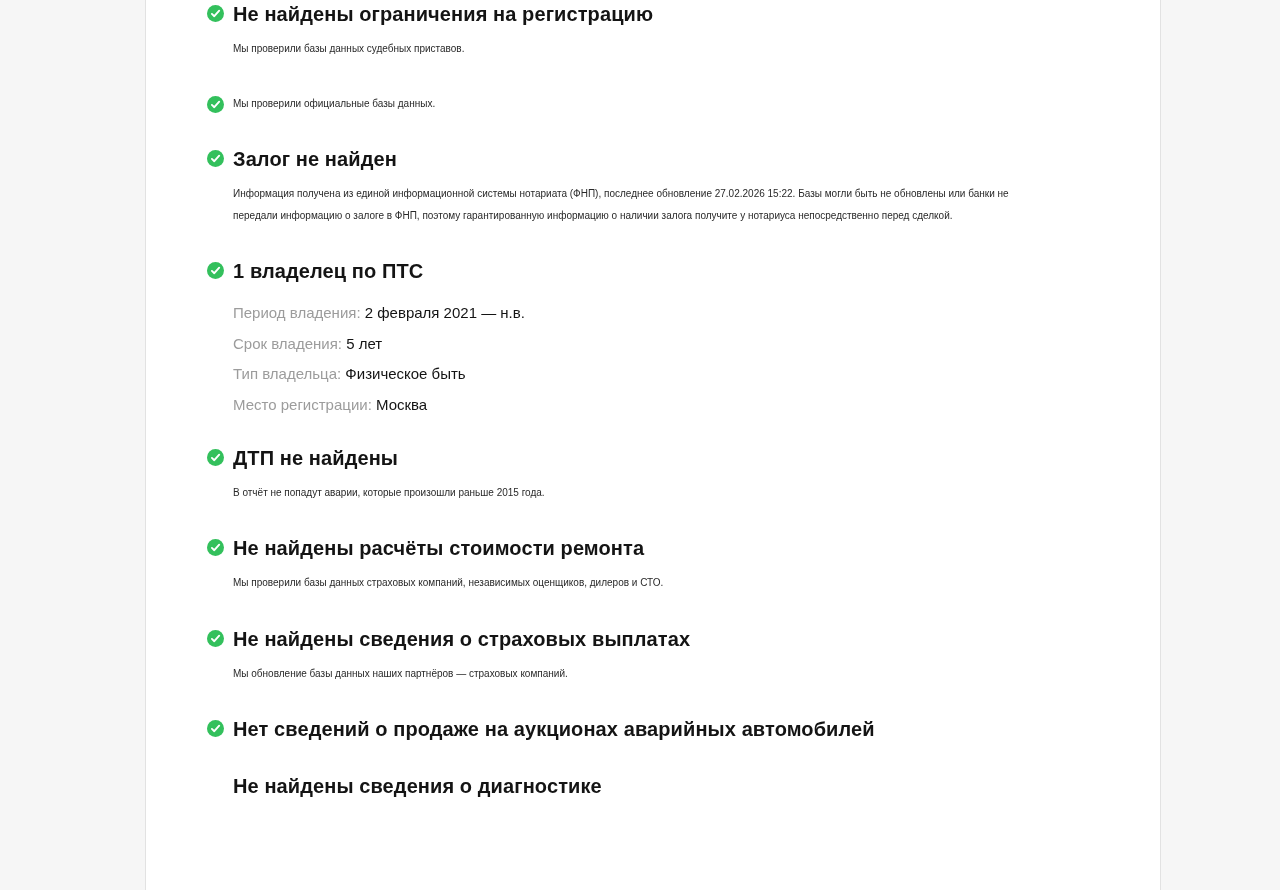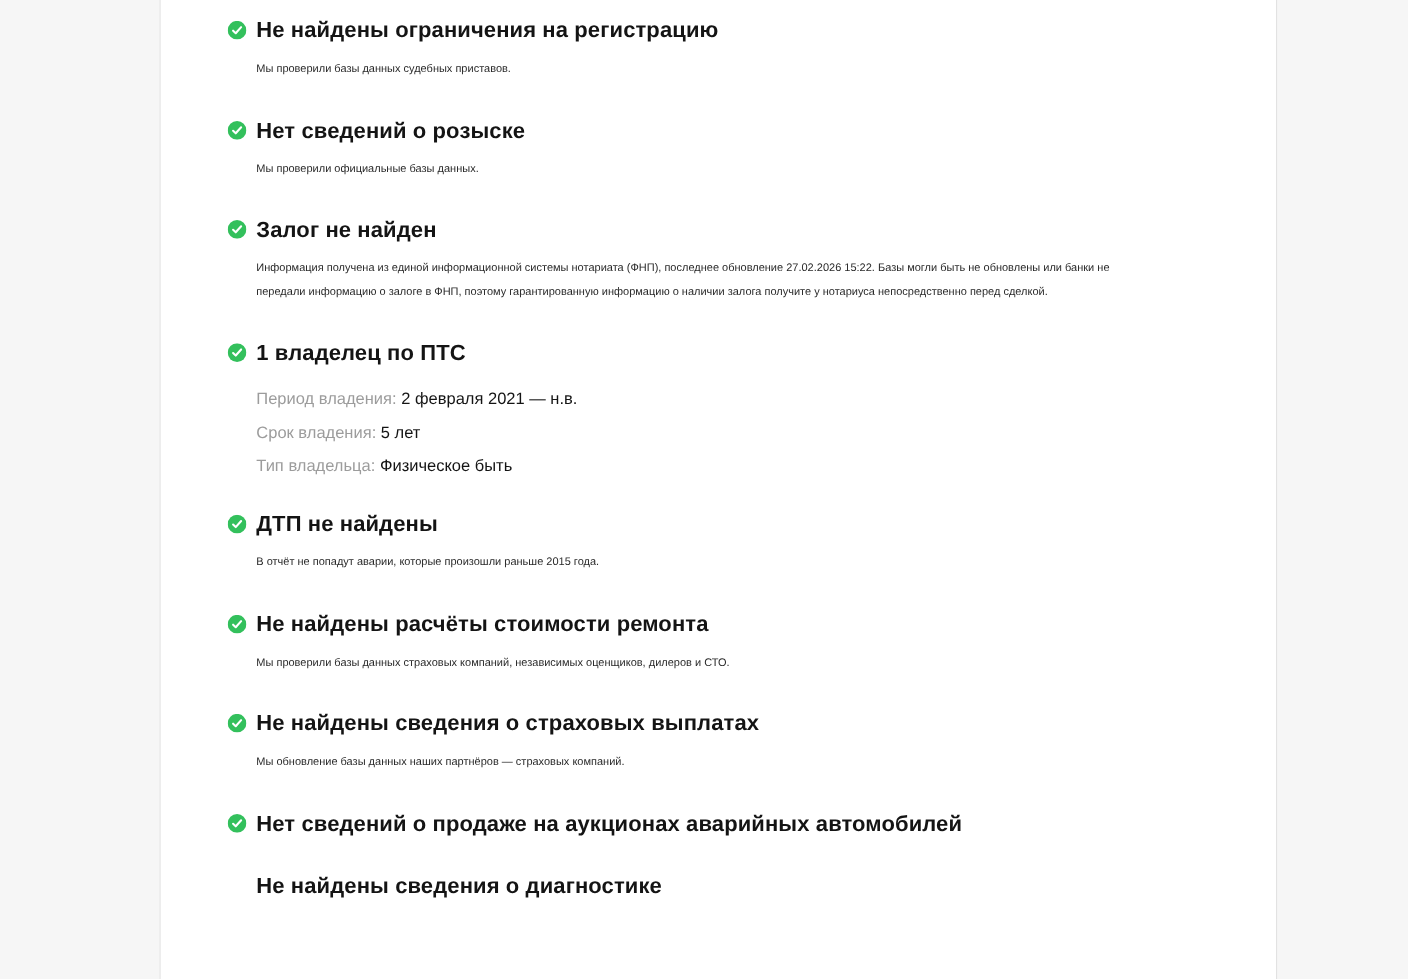--- a/index.html
+++ b/index.html
@@ -16,21 +16,21 @@
   }
   .panel {
     position: absolute;
     left: 145px; top: 0;
     width: 1016px; height: 890px;
     background: #ffffff;
     border-left: 1px solid #e2e2e2;
     border-right: 1px solid #e2e2e2;
   }
   .content {
-    padding-top: 16px;
+    padding-top: 2px;
   }
   .section {
     position: relative;
     padding-left: 87px;
     margin: 0 0 33px 0;
   }
   .check-icon {
     position: absolute;
     left: 61px; top: 3px;
     width: 17px; height: 17px;
@@ -82,21 +82,20 @@
 
   </section>
 
   <section class="section">
     <span class="check-icon">
       <svg width="17" height="17" viewBox="0 0 17 17" aria-hidden="true">
         <circle cx="8.5" cy="8.5" r="8.5" fill="#33c05c"></circle>
         <path d="M4.9 8.9 L7.3 11.2 L12.2 5.7" fill="none" stroke="#ffffff" stroke-width="1.9" stroke-linecap="round" stroke-linejoin="round"></path>
       </svg>
     </span>
-    <h2 class="section-title">Нет сведений о розыске</h2>
     <p class="section-desc">Мы проверили официальные базы данных.</p>
 
   </section>
 
   <section class="section">
     <span class="check-icon">
       <svg width="17" height="17" viewBox="0 0 17 17" aria-hidden="true">
         <circle cx="8.5" cy="8.5" r="8.5" fill="#33c05c"></circle>
         <path d="M4.9 8.9 L7.3 11.2 L12.2 5.7" fill="none" stroke="#ffffff" stroke-width="1.9" stroke-linecap="round" stroke-linejoin="round"></path>
       </svg>
@@ -112,20 +111,21 @@
         <circle cx="8.5" cy="8.5" r="8.5" fill="#33c05c"></circle>
         <path d="M4.9 8.9 L7.3 11.2 L12.2 5.7" fill="none" stroke="#ffffff" stroke-width="1.9" stroke-linecap="round" stroke-linejoin="round"></path>
       </svg>
     </span>
     <h2 class="section-title">1 владелец по ПТС</h2>
 
     <div class="kv-list">
             <div class="kv-row"><span class="kv-label">Период владения:</span> <span class="kv-value">2 февраля 2021 — н.в.</span></div>
             <div class="kv-row"><span class="kv-label">Срок владения:</span> <span class="kv-value">5 лет</span></div>
             <div class="kv-row"><span class="kv-label">Тип владельца:</span> <span class="kv-value">Физическое быть</span></div>
+            <div class="kv-row"><span class="kv-label">Место регистрации:</span> <span class="kv-value">Москва</span></div>
           </div>
   </section>
 
   <section class="section">
     <span class="check-icon">
       <svg width="17" height="17" viewBox="0 0 17 17" aria-hidden="true">
         <circle cx="8.5" cy="8.5" r="8.5" fill="#33c05c"></circle>
         <path d="M4.9 8.9 L7.3 11.2 L12.2 5.7" fill="none" stroke="#ffffff" stroke-width="1.9" stroke-linecap="round" stroke-linejoin="round"></path>
       </svg>
     </span>

